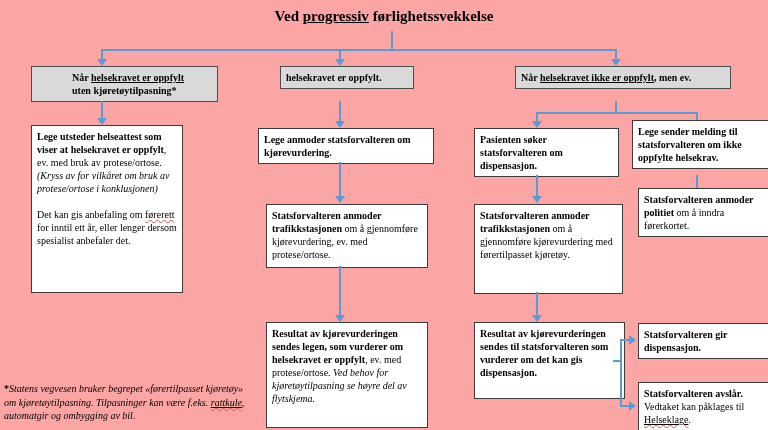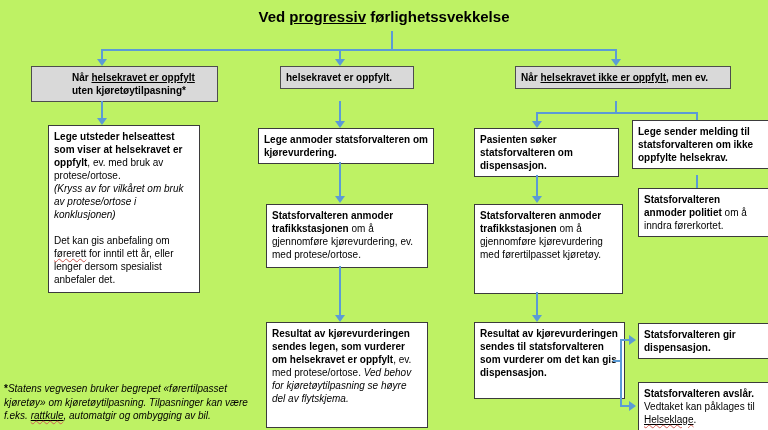--- a/index.html
+++ b/index.html
@@ -1,17 +1,17 @@
 <!DOCTYPE html>
 <html style="--arrow: #5B9BD5; --header_fill: #D9D9D9; --header_border: #4D4D4D; --box_border: #3B3B3B; --spellcheck_red: #D05B52;"><head>
 <meta charset="utf-8">
 <style>
   html,body{margin:0;padding:0;background:#fff;}
-  .canvas{position:relative;width:768px;height:430px;background:#bef264;overflow:hidden;
-          font-family:Liberation Sans, sans-serif;color:#000;}
+  .canvas{position:relative;width:768px;height:430px;background:#fca5a5;overflow:hidden;
+          font-family:Liberation Serif, serif;color:#000;}
   .title{position:absolute;left:0;right:0;top:8px;margin:0;text-align:center;
          font-size:15px;font-weight:bold;}
   .u{text-decoration:underline;}
   .b{font-weight:bold;}
   .i{font-style:italic;}
   .sp{text-decoration-line:underline;text-decoration-style:wavy;
       text-decoration-color:var(--spellcheck_red,#d05b52);text-decoration-thickness:1px;}
   .box{position:absolute;background:#fff;border:1.5px solid var(--box_border,#3b3b3b);
        padding:4px 5px;font-size:10px;line-height:1.3;}
   .hdr{background:var(--header_fill,#d9d9d9);border:1.5px solid var(--header_border,#4d4d4d);
@@ -61,21 +61,21 @@
   <div class="ah-d" style="left:97px;top:118px;"></div>
   <div class="vline" style="left:339px;top:101px;height:20px;"></div>
   <div class="ah-d" style="left:335px;top:121px;"></div>
   <div class="vline" style="left:615px;top:101px;height:12px;"></div>
   <div class="hline" style="left:536px;top:112px;width:162px;"></div>
   <div class="vline" style="left:536px;top:112px;height:9px;"></div>
   <div class="ah-d" style="left:532px;top:121px;"></div>
   <div class="vline" style="left:696px;top:112px;height:9px;"></div>
   <div class="ah-d" style="left:692px;top:121px;"></div>
 
-  <div class="box" style="left:48px;top:125px;width:140px;min-height:158px;">
+  <div class="box" style="left:31px;top:125px;width:140px;min-height:158px;">
     <div><span class="b">Lege utsteder helseattest som viser at helsekravet er oppfylt</span><span>, ev. med bruk av protese/ortose.</span></div>
     <div class="i">(Kryss av for vilkåret om bruk av protese/ortose i konklusjonen)</div>
     <div class="blank"></div>
     <div><span>Det kan gis anbefaling om </span><span class="sp">førerett</span><span> for inntil ett år, eller lenger dersom spesialist anbefaler det.</span></div>
   </div>
 
   <div class="box" style="left:258px;top:128px;width:164px;min-height:24px;">
     <span class="b">Lege anmoder statsforvalteren om kjørevurdering.</span>
   </div>
   <div class="vline" style="left:339px;top:162px;height:34px;"></div>

